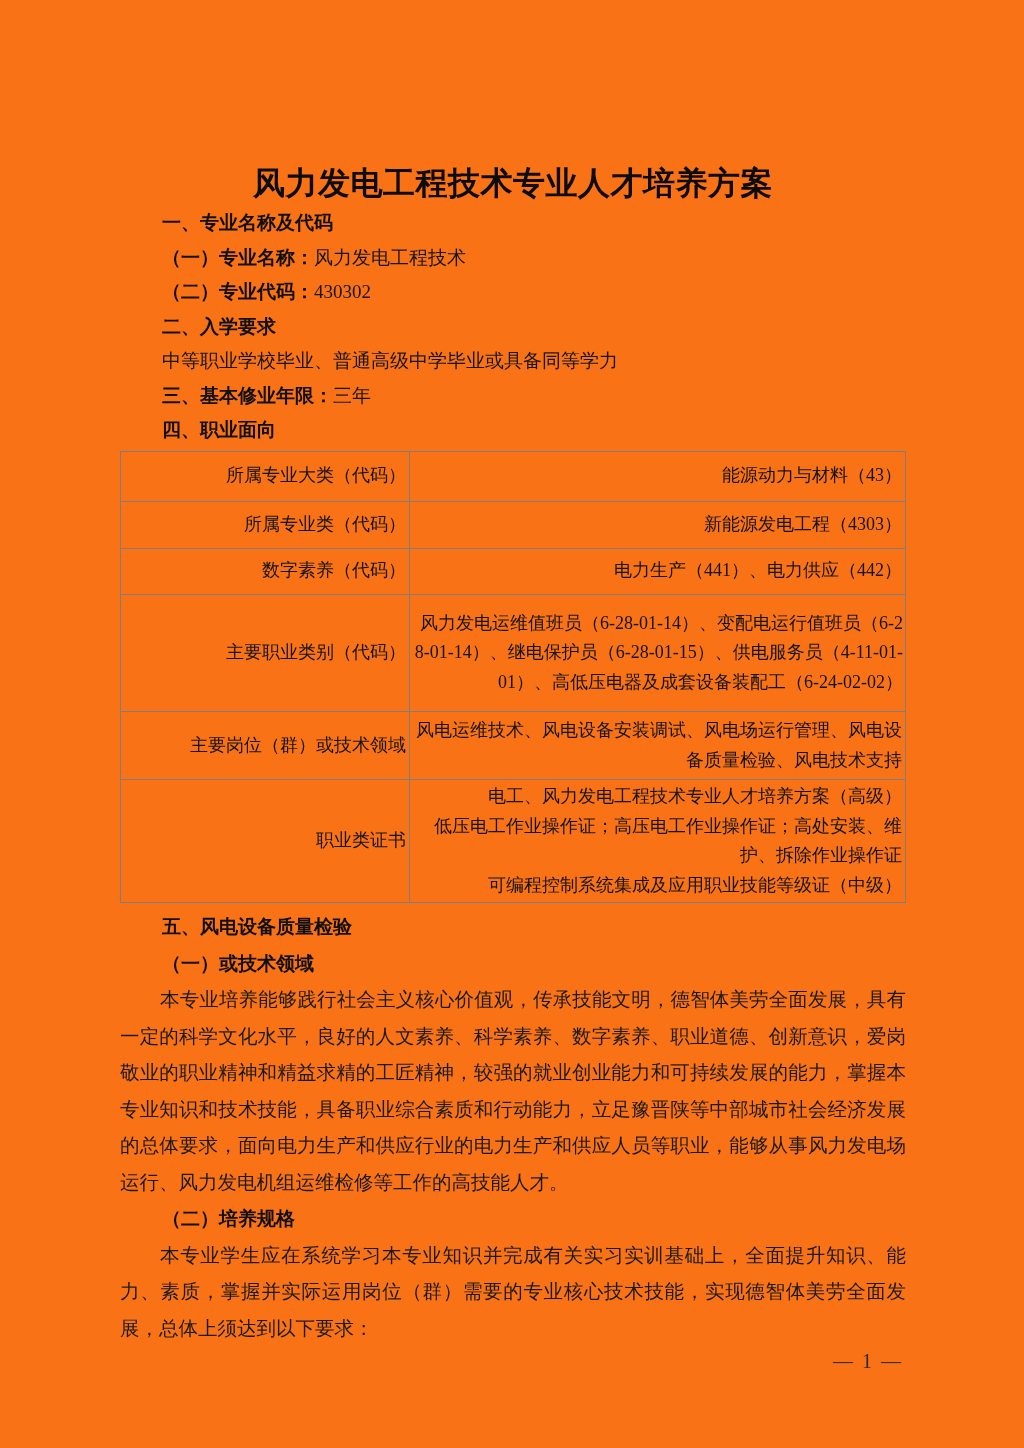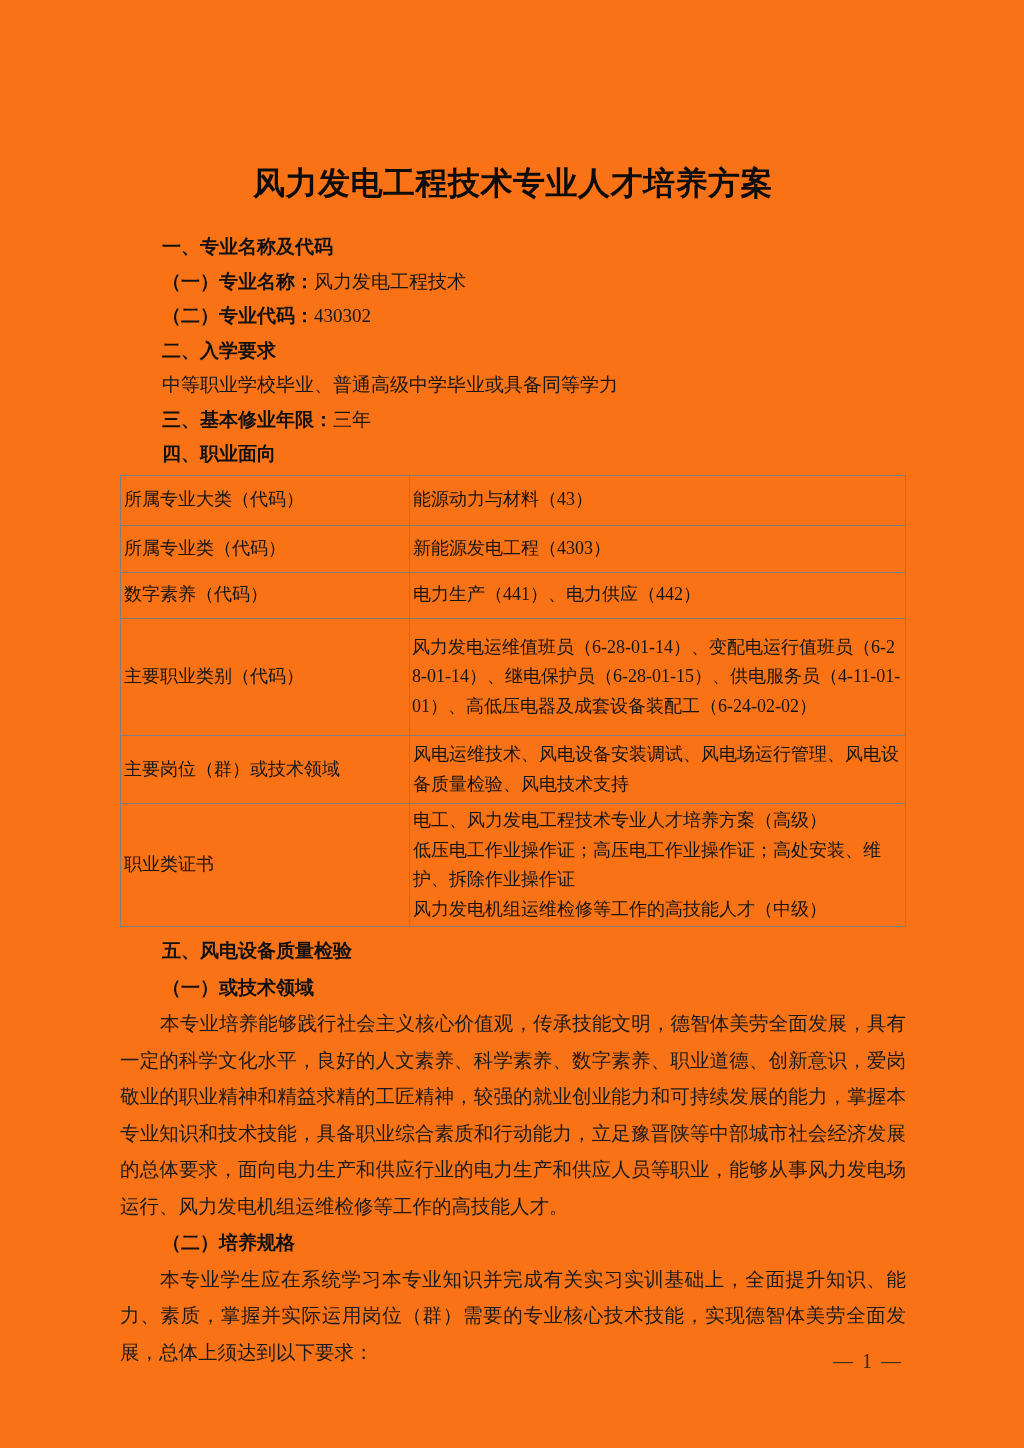--- a/index.html
+++ b/index.html
@@ -25,21 +25,21 @@
   .doc-title {
     margin-top: 160px;
     font-size: 32px;
     font-weight: 700;
     line-height: 46px;
     text-align: center;
     letter-spacing: 0.5px;
     color: #0c0c0c;
   }
 
-  .intro { margin-top: 24px; }
+  .intro { }
   .intro .line {
     margin: 0;
     font-size: 19px;
     line-height: 34.5px;
     white-space: nowrap;
   }
   .indent { text-indent: 42px; }
 
   .hei {
     font-family: "Liberation Sans", "DejaVu Sans", sans-serif;
@@ -51,21 +51,21 @@
   table.career-table {
     width: 786px;
     border-collapse: collapse;
     table-layout: fixed;
     margin-top: 3px;
   }
   .career-table td {
     border: 1px solid #7e7e7e;
     font-size: 18px;
     line-height: 29.5px;
-    text-align: left;
+    text-align: right;
     vertical-align: middle;
     padding: 2px 3px;
     color: #141414;
   }
   .career-table .col-label { width: 289px; }
   .career-table tr.r1 { height: 50px; }
   .career-table tr.r2 { height: 47px; }
   .career-table tr.r3 { height: 46px; }
   .career-table tr.r4 { height: 91px; }
   .career-table tr.r5 { height: 68px; }
@@ -138,21 +138,21 @@
       </tr>
       <tr class="r5">
         <td class="col-label">主要岗位（群）或技术领域</td>
         <td>风电运维技术、风电设备安装调试、风电场运行管理、风电设备质量检验、风电技术支持</td>
       </tr>
       <tr class="r6">
         <td class="col-label">职业类证书</td>
         <td>
           <div>电工、风力发电工程技术专业人才培养方案（高级）</div>
           <div>低压电工作业操作证；高压电工作业操作证；高处安装、维护、拆除作业操作证</div>
-          <div>风力发电机组运维检修等工作的高技能人才（中级）</div>
+          <div>可编程控制系统集成及应用职业技能等级证（中级）</div>
         </td>
       </tr>
     </tbody>
       </table>
 
     <div class="post">
       <p class="hline indent hei">五、风电设备质量检验</p>
       <p class="hline indent hei">（一）或技术领域</p>
       <p class="para">本专业培养能够践行社会主义核心价值观，传承技能文明，德智体美劳全面发展，具有一定的科学文化水平，良好的人文素养、科学素养、数字素养、职业道德、创新意识，爱岗敬业的职业精神和精益求精的工匠精神，较强的就业创业能力和可持续发展的能力，掌握本专业知识和技术技能，具备职业综合素质和行动能力，立足豫晋陕等中部城市社会经济发展的总体要求，面向电力生产和供应行业的电力生产和供应人员等职业，能够从事风力发电场运行、风力发电机组运维检修等工作的高技能人才。</p>
       <p class="hline indent hei">（二）培养规格</p>

